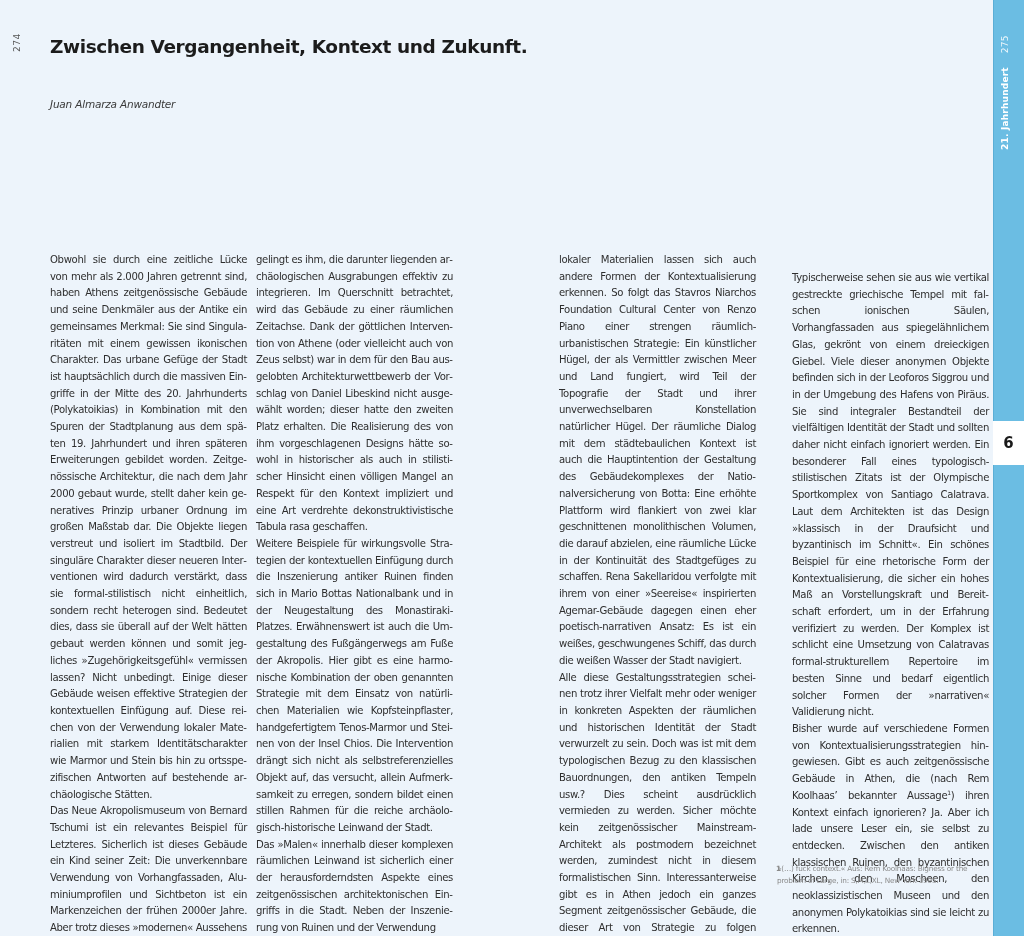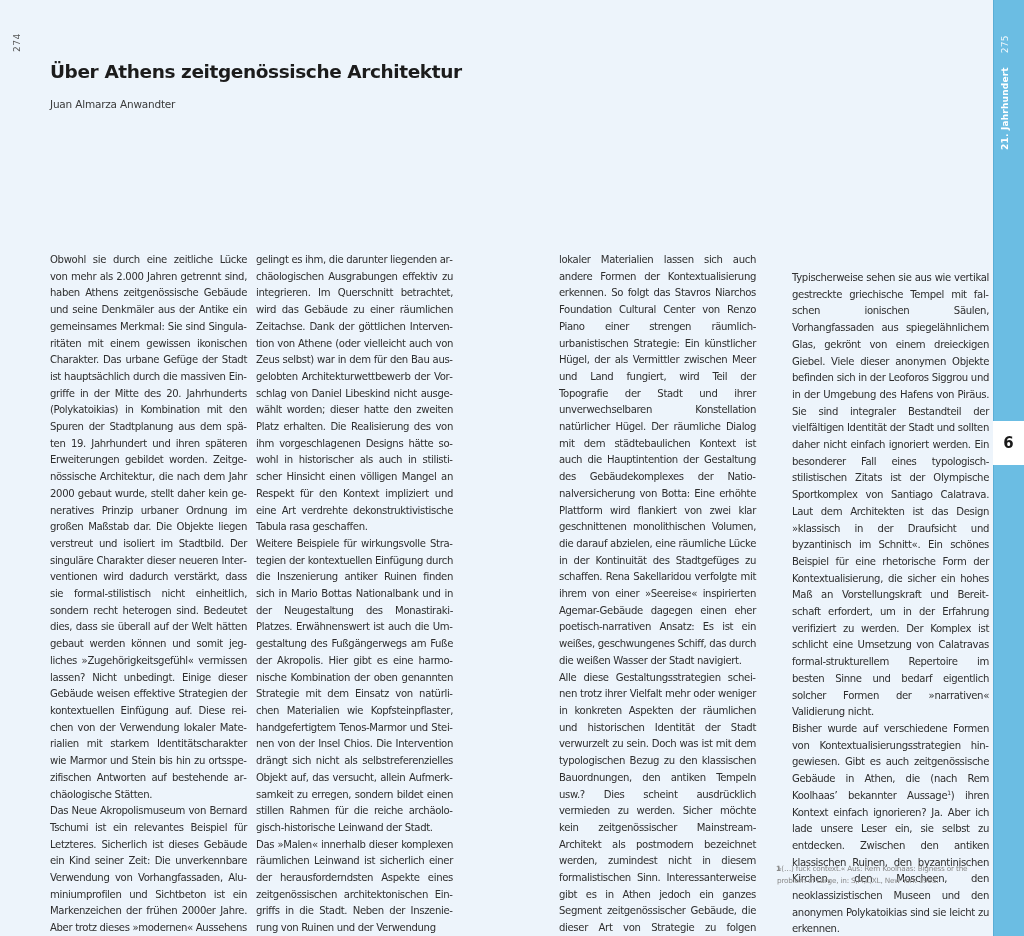--- a/index.html
+++ b/index.html
@@ -16,21 +16,21 @@
     top: 52px;
   }
   .title {
     position: absolute; left: 50px; top: 34px; width: 520px;
     font-family: "DejaVu Sans", sans-serif; font-weight: bold;
     font-size: 18.5px; line-height: 25px; color: #1c1c1c;
     letter-spacing: -0.4px;
   }
   .author {
     position: absolute; left: 50px; top: 98px;
-    font-size: 10.5px; color: #3a3a3a;
+    font-size: 10.5px; font-style: italic; color: #3a3a3a;
     letter-spacing: -0.2px;
   }
   .col {
     position: absolute; top: 252px; width: 197px;
     font-size: 10.1px; line-height: 16.7px; color: #2e2e2e;
     text-align: justify; hyphens: manual;
     letter-spacing: -0.35px;
   }
   .col p { margin: 0; }
   .col1 { left: 50px; }
@@ -64,22 +64,21 @@
     display: flex; align-items: center; justify-content: center;
     font-size: 15px; font-weight: bold; color: #1a1a1a;
   }
 </style>
 </head>
 <body>
 
 <div class="page-num-left">274</div>
 
 <h1 class="title" style="margin:0;">
-  <br>
-  <span>Über Athens zeitgenössische Architektur</span>
+  <span>Zwischen Vergangenheit, Kontext und Zukunft.</span><br>
 </h1>
 
 <div class="author">Juan Almarza Anwandter</div>
 
 <div class="col col1">
   <p>Obwohl sie durch eine zeitliche Lücke von mehr als 2.000 Jahren getrennt sind, haben Athens zeitgenössische Gebäude und seine Denkmäler aus der Antike ein gemeinsames Merkmal: Sie sind Singula­ritäten mit einem gewissen ikonischen Charakter. Das urbane Gefüge der Stadt ist hauptsächlich durch die massiven Ein­griffe in der Mitte des 20. Jahrhunderts (Polykatoikias) in Kombination mit den Spuren der Stadtplanung aus dem spä­ten 19. Jahrhundert und ihren späteren Erweiterungen gebildet worden. Zeitge­nössische Architektur, die nach dem Jahr 2000 gebaut wurde, stellt daher kein ge­neratives Prinzip urbaner Ordnung im großen Maßstab dar. Die Objekte liegen verstreut und isoliert im Stadtbild. Der singuläre Charakter dieser neueren Inter­ventionen wird dadurch verstärkt, dass sie formal-stilistisch nicht einheitlich, sondern recht heterogen sind. Bedeu­tet dies, dass sie überall auf der Welt hät­ten gebaut werden können und somit jeg­liches »Zugehörigkeitsgefühl« vermissen lassen? Nicht unbedingt. Einige dieser Gebäude weisen effektive Strategien der kontextuellen Einfügung auf. Diese rei­chen von der Verwendung lokaler Mate­rialien mit starkem Identitätscharakter wie Marmor und Stein bis hin zu ortsspe­zifischen Antworten auf bestehende ar­chäologische Stätten.</p>
   <p>Das Neue Akropolismuseum von Bernard Tschumi ist ein relevantes Beispiel für Letzteres. Sicherlich ist dieses Gebäude ein Kind seiner Zeit: Die unverkennbare Verwendung von Vorhangfassaden, Alu­miniumprofilen und Sichtbeton ist ein Markenzeichen der frühen 2000er Jahre. Aber trotz dieses »modernen« Aussehens</p>
 </div>
 
 <div class="col col2">

